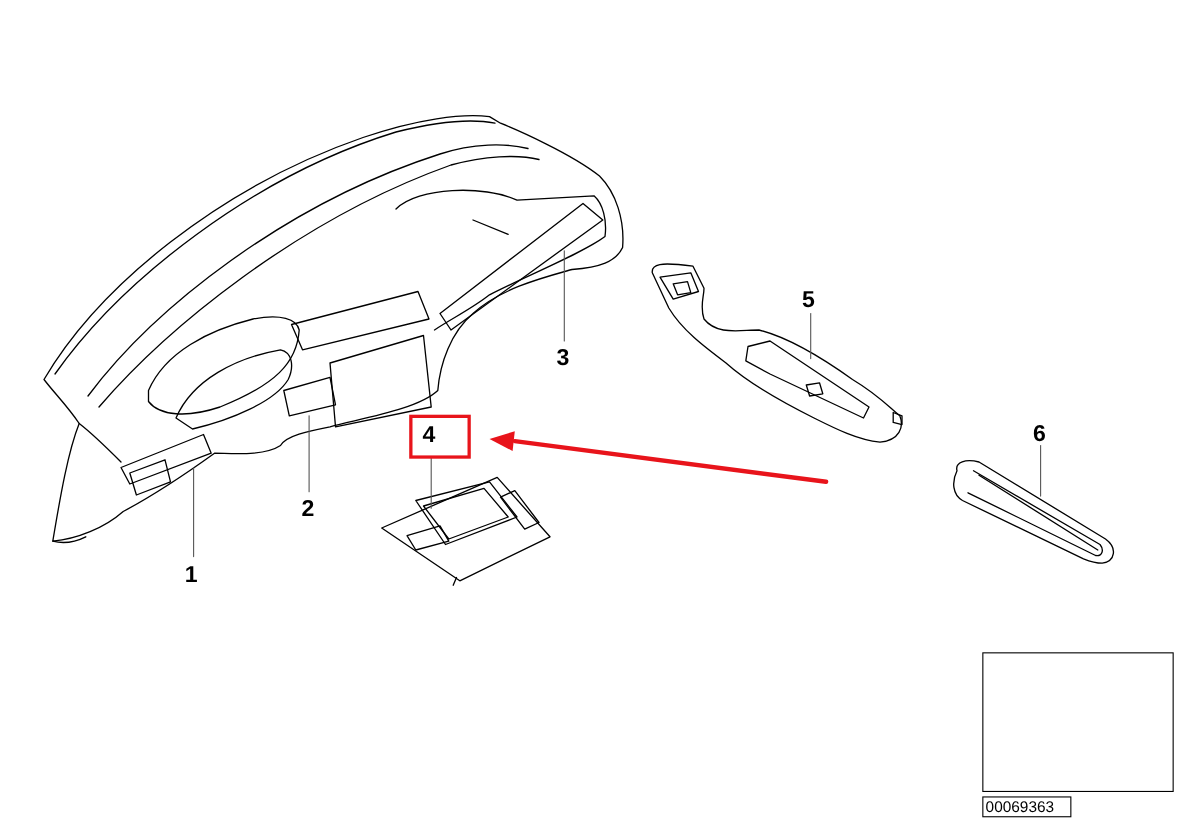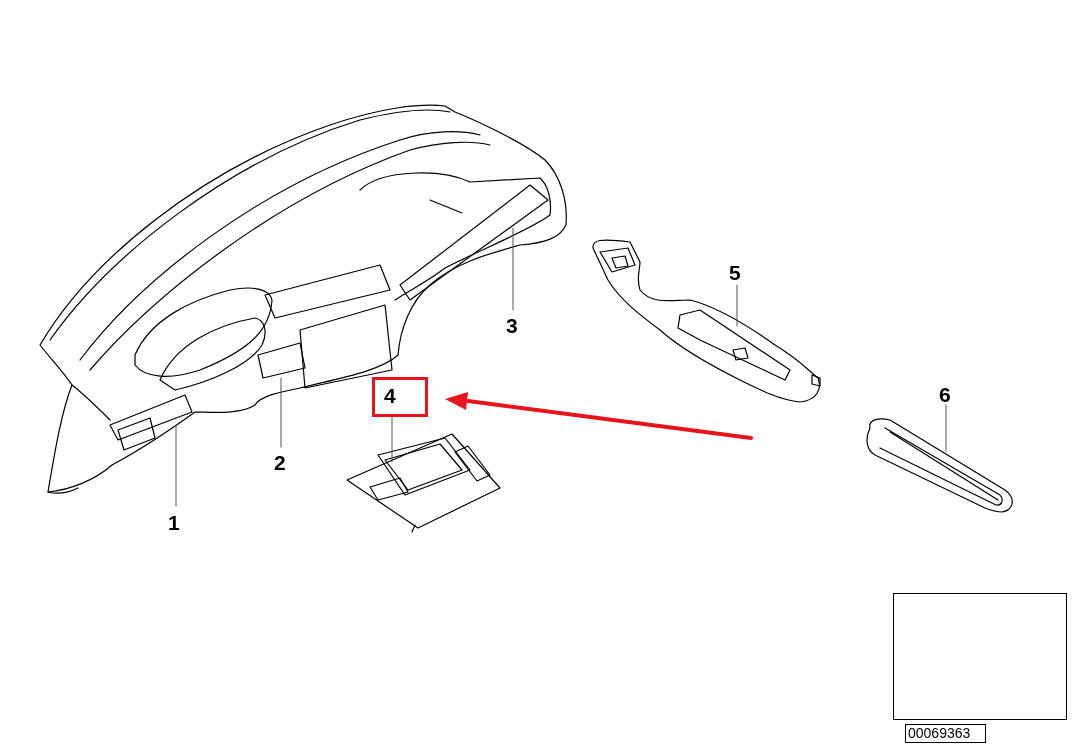--- a/index.html
+++ b/index.html
@@ -7,21 +7,21 @@
            font-family: "Liberation Sans", sans-serif; }
     .canvas { position: absolute; left: 0; top: 0; width: 1072px; height: 749px; }
     .callout { position: absolute; font-family: "Liberation Sans", sans-serif;
                font-weight: bold; font-size: 21px; color: #000; line-height: 1; }
     .hl-box { position: absolute; border: 3px solid #e8141b; box-sizing: border-box; }
     .thumb { position: absolute; left: 893px; top: 593px; width: 174px; height: 127px;
              border: 1px solid #000; box-sizing: border-box; background: #fff; }
     .diag-id { position: absolute; left: 893px; top: 724px; width: 81px; height: 19px;
                border: 1px solid #000; box-sizing: border-box; font-size: 14px;
                line-height: 17px; padding-left: 2px; color: #000;
-               font-family: "Liberation Sans", sans-serif; margin-left: 12px; }
+               font-family: "Liberation Sans", sans-serif; }
   </style>
 </head>
 <body>
 
 <svg class="canvas" viewBox="0 0 1072 749" xmlns="http://www.w3.org/2000/svg">
   <g fill="none" stroke="#000" stroke-width="1.2" stroke-linejoin="round" stroke-linecap="round">
 
     <g>
       <path d="M40,345 C90,260 200,170 330,125 C380,108 420,103 445,106 L455,112 C470,118 520,140 545,160 C560,175 568,200 566,225 C560,238 545,243 520,245 C495,252 455,262 430,285 C410,302 400,330 398,355 C380,372 330,380 300,388 C280,392 260,396 255,405 C240,415 210,412 195,412 C170,430 140,450 112,465 C95,480 70,490 48,492 C55,450 62,410 72,385 C62,370 50,358 40,345 Z"></path>
       <path d="M50,340 C110,255 230,160 360,120 C400,110 430,108 450,112"></path>

